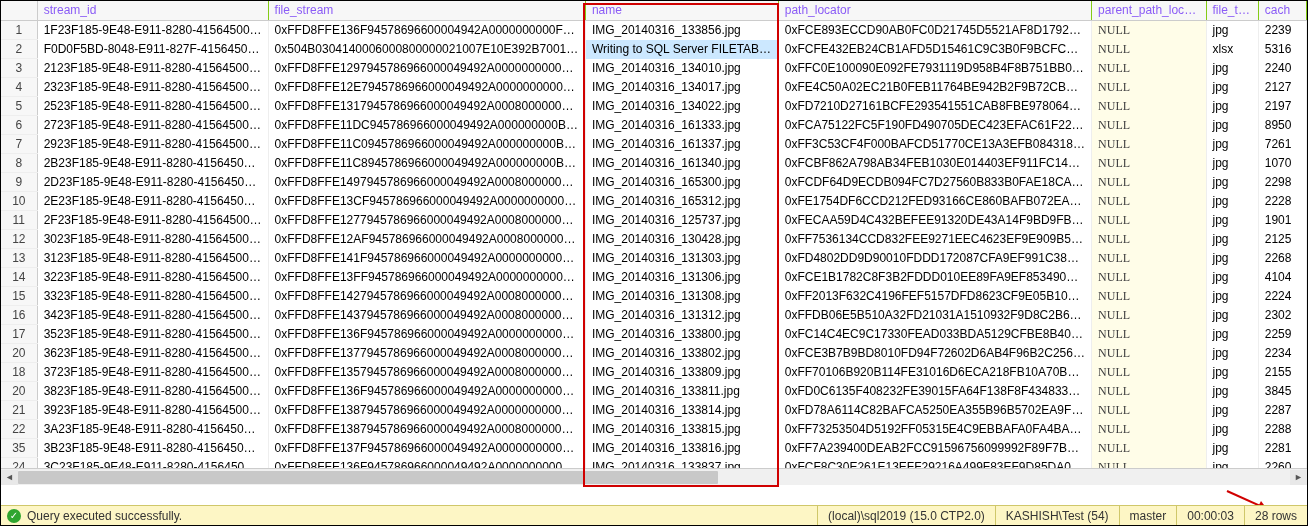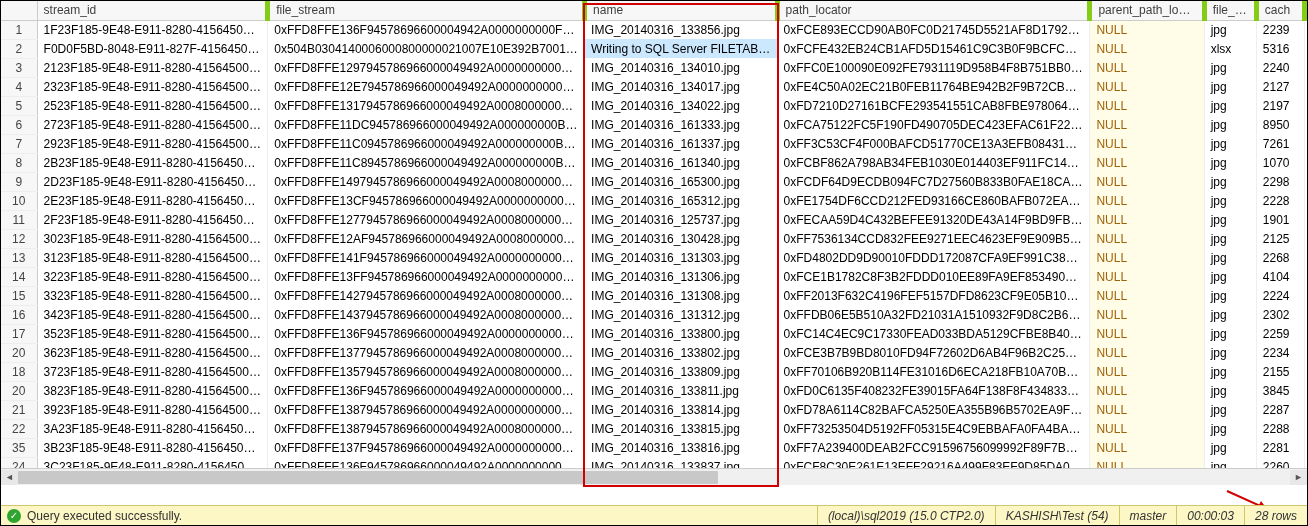--- a/index.html
+++ b/index.html
@@ -30,35 +30,36 @@
     white-space: nowrap;
     overflow: hidden;
     text-overflow: ellipsis;
     font-size: 12px;
     height: 19px;
     border-right: 1px solid #eee;
   }
   th {
     background: #f7f7f7;
     font-weight: normal;
-    color: #404040;
+    color: #8b5cf6;
     border-bottom: 1px solid #ccc;
-    border-right: 5px solid #84cc16;
+    border-right: 1px solid #84cc16;
   }
   .rownum {
     background: #f7f7f7;
     text-align: center;
     color: #444;
     width: 36px;
     border-right: 1px solid #ccc;
   }
   td.rownum { border-bottom: 1px solid #eee; }
   .null {
     background: #fffde8;
-    color: #a16207;
+    color: #404040;
+    font-family: Liberation Serif, serif;
   }
   .selected {
     background: #cce8ff;
   }
   .redbox {
     position: absolute;
     border: 2px solid #d00000;
     pointer-events: none;
   }
   .scrollbar-h {
@@ -98,21 +99,20 @@
     display: flex; align-items: center; justify-content: center;
     color: #fff; font-size: 10px;
   }
   .status .spacer { flex: 1; }
   .status .cell {
     padding: 0 10px;
     border-left: 1px solid #cfc76a;
     height: 100%;
     display: flex;
     align-items: center;
-    font-style: italic;
   }
   .arrow {
     position: absolute;
     pointer-events: none;
   }
   .arrow svg { overflow: visible; }
   .grid-body-wrap {
     position: absolute;
     top: 0; left: 0; right: 0; bottom: 17px;
     overflow: hidden;

